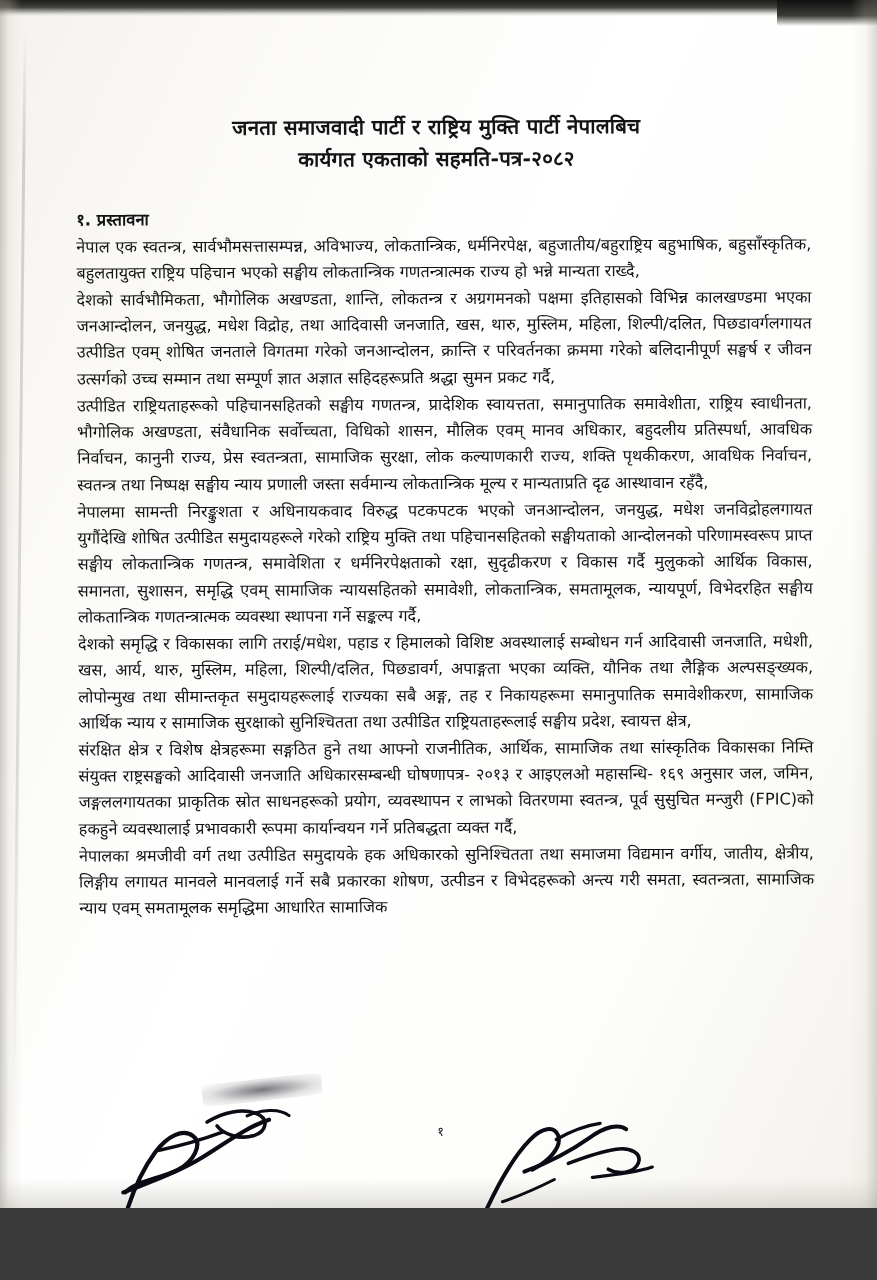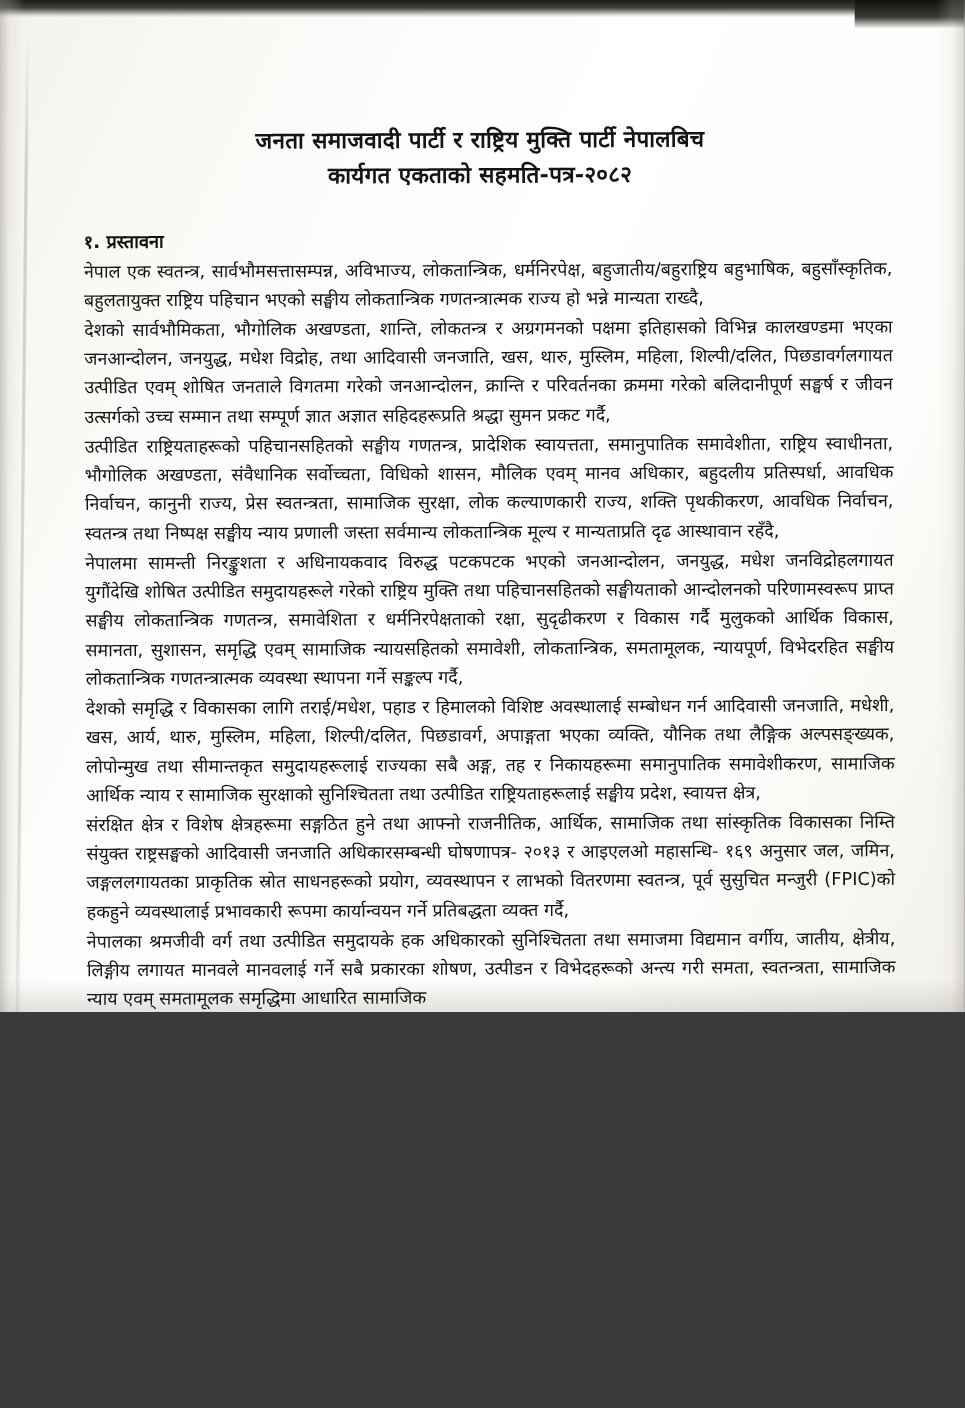--- a/index.html
+++ b/index.html
@@ -10,21 +10,21 @@
   body {
     width: 877px;
     height: 1280px;
     overflow: hidden;
     font-family: "DejaVu Sans", "Liberation Sans", sans-serif;
   }
 
   .page {
     position: relative;
     width: 877px;
-    height: 920px;
+    height: 1208px;
     background: #ffffff;
     background: linear-gradient(115deg, #f4f2ee 0%, #faf9f6 18%, #ffffff 45%, #fdfdfb 75%, #f3f1ec 100%);
     overflow: hidden;
   }
 
   
   .top-shadow {
     position: absolute;
     left: 0; top: 0;
     width: 100%;

